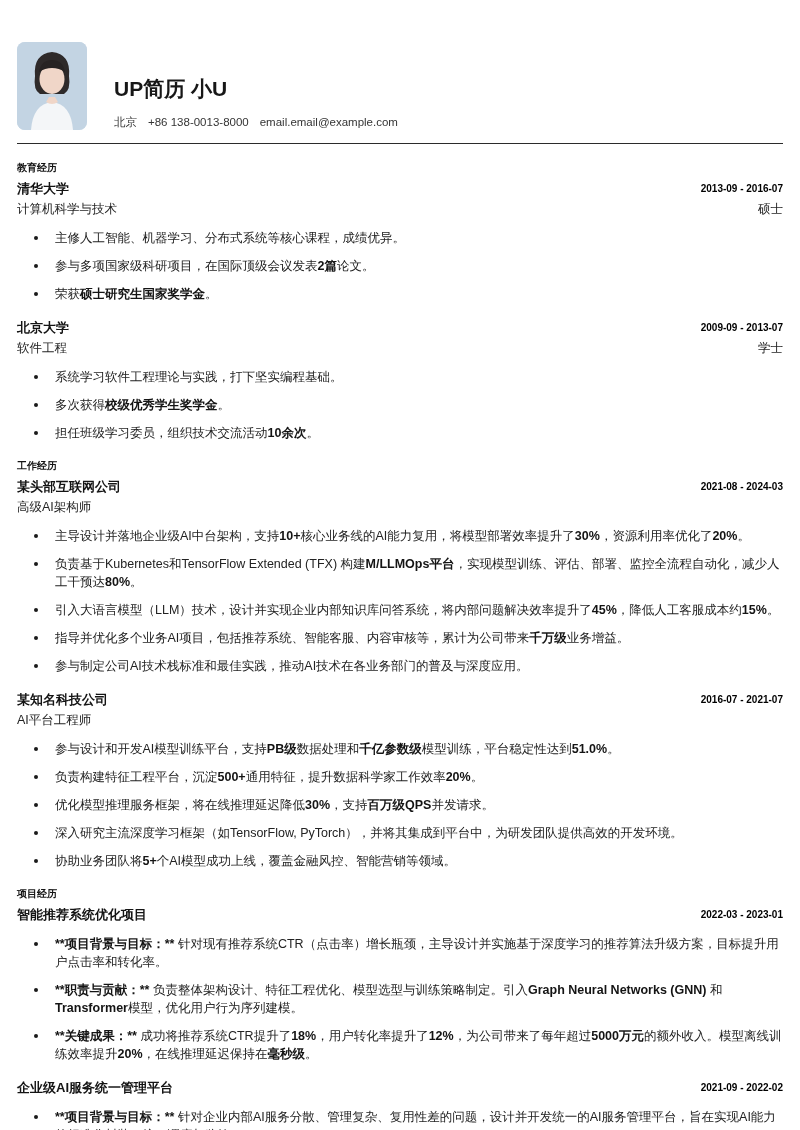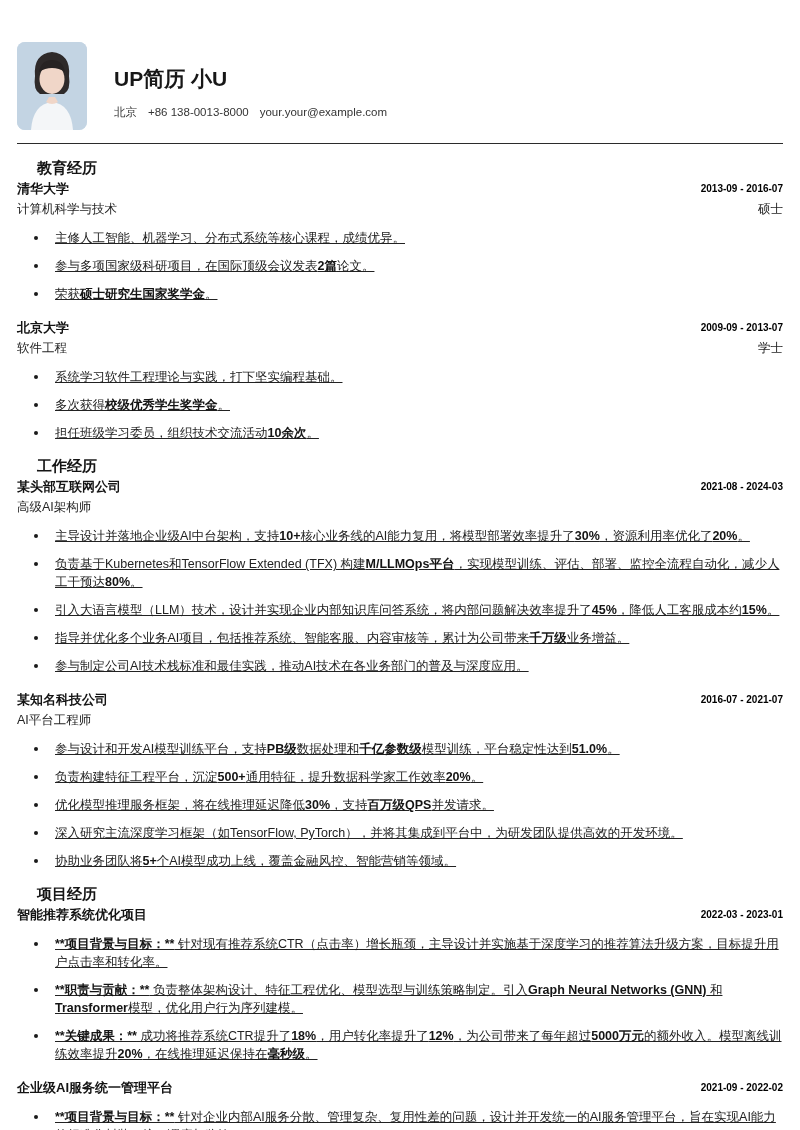--- a/index.html
+++ b/index.html
@@ -5,44 +5,44 @@
   * { margin:0; padding:0; box-sizing:border-box; }
   html,body { background:#ffffff; }
   body {
     width:800px; height:1130px; overflow:hidden;
     font-family:"Liberation Sans","DejaVu Sans",sans-serif;
     color:#1c1c1c;
   }
   .page { padding:42px 17px 0 17px; }
 
   
-  .header { display:flex; align-items:center; }
+  .header { display:flex; align-items:flex-end; }
   .photo {
     width:70px; height:88px; border-radius:8px; overflow:hidden; flex:0 0 auto;
     background:linear-gradient(160deg,#ccdcea 0%,#bccfdf 60%,#d8e4ee 100%);
   }
   .photo svg { display:block; }
   .header-info { margin-left:27px; padding-top:14px; }
   .name { font-size:21px; font-weight:700; color:#171717; line-height:26px; }
   .contact { margin-top:13px; font-size:11.5px; color:#343434; display:flex; gap:11px; line-height:15px; }
   .divider { margin-top:13px; border-top:1px solid #2b2b2b; }
 
   
   .section { margin-top:15px; }
-  .section-title { font-size:15px; font-weight:700; line-height:18px; color:#141414;margin-left:20px; }
+  .section-title { font-size:10px; font-weight:700; line-height:18px; color:#141414; }
   .entry { margin-top:2px; }
   .entry + .entry { margin-top:15px; }
   .entry-head { display:flex; justify-content:space-between; align-items:flex-end; }
   .entry-heading { font-size:13px; font-weight:700; line-height:20px; color:#141414; }
   .entry-dates { font-size:10px; font-weight:700; line-height:20px; color:#000000; white-space:nowrap; }
   .entry-sub { display:flex; justify-content:space-between; font-size:12.5px; line-height:20px; color:#242424;text-align:right; }
   ul.bullets { list-style:none; margin-top:6px; }
   ul.bullets li {
     position:relative; padding-left:38px; margin-top:10px;
-    font-size:12.5px; line-height:18px; color:#222222;text-decoration:underline;
+    font-size:12.5px; line-height:18px; color:#222222;
   }
   ul.bullets li::before {
     content:""; position:absolute; left:17px; top:7px;
     width:4px; height:4px; border-radius:50%; background:#1a1a1a;
   }
   ul.bullets b { font-weight:700; color:#141414; }
 </style>
 </head>
 <body>
 
@@ -57,21 +57,21 @@
         <ellipse cx="35" cy="37" rx="12.5" ry="15" fill="#f0d6c8"></ellipse>
         <path d="M22 30 Q24 18 35 18 Q46 18 48 30 Q42 26 35 26 Q28 26 22 30 Z" fill="#272323"></path>
         <path d="M29 60 Q35 64 41 60 L38 55 L32 55 Z" fill="#f0d6c8"></path>
       </svg>
     </div>
     <div class="header-info">
       <div class="name">UP简历 小U</div>
       <div class="contact">
         <span>北京</span>
         <span>+86 138-0013-8000</span>
-        <span>your.your@example.com</span>
+        <span>email.email@example.com</span>
       </div>
     </div>
   </div>
 
   <div class="divider"></div>
 
   <div id="sections-root">
       <section class="section">
         <h2 class="section-title">教育经历</h2>
         <div class="entry">

